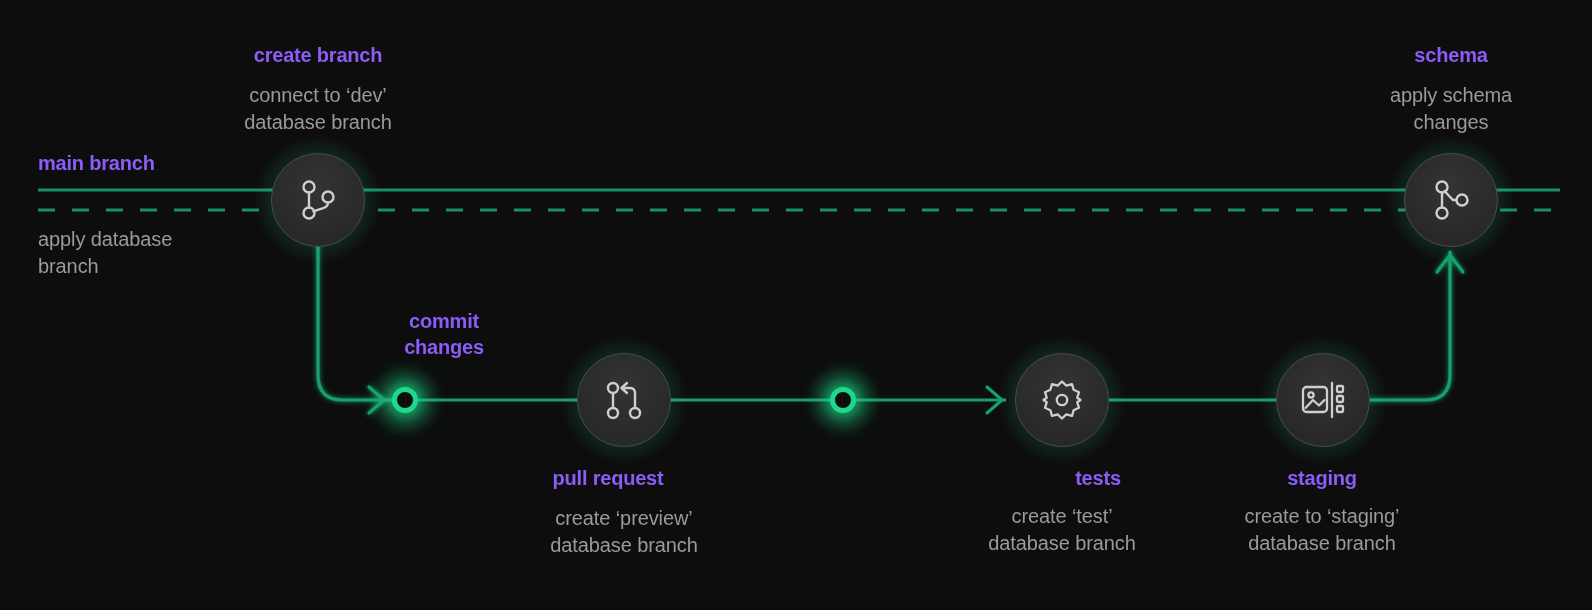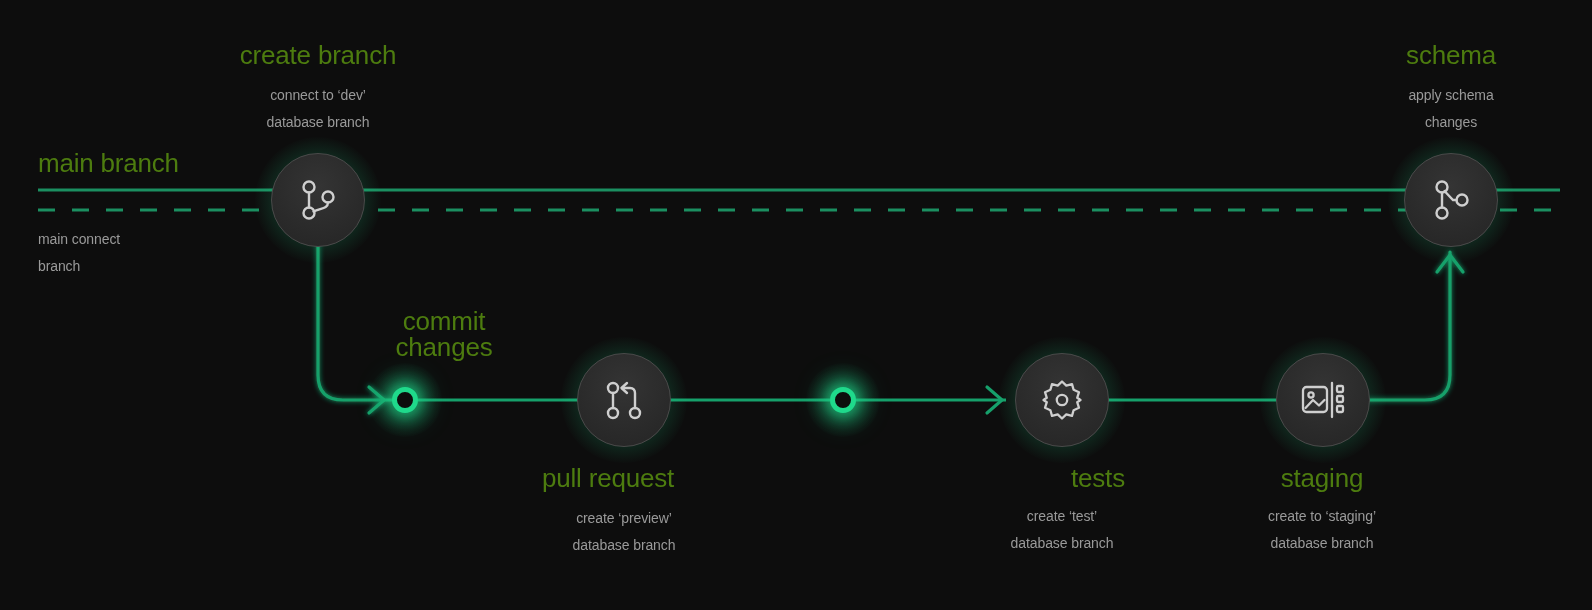--- a/index.html
+++ b/index.html
@@ -7,24 +7,24 @@
     width:1592px;height:610px;position:relative;overflow:hidden;
     font-family:"Liberation Sans","DejaVu Sans",sans-serif;
     background:#0d0d0d;
     -webkit-font-smoothing:antialiased;
   }
   #stage{position:absolute;inset:0;width:1592px;height:610px;}
   svg.wires{position:absolute;left:0;top:0;width:1592px;height:610px;}
 
   .lbl{position:absolute;white-space:nowrap;}
   .title{
-    font-size:26px;font-weight:normal;color:#4d7c0f;letter-spacing:-0.2px;line-height:26px;
+    font-size:20px;font-weight:bold;color:#8b5cf6;letter-spacing:-0.2px;line-height:26px;
   }
   .sub{
-    font-size:14px;font-weight:normal;color:#9a9a9a;line-height:27px;letter-spacing:-0.1px;
+    font-size:20px;font-weight:normal;color:#9a9a9a;line-height:27px;letter-spacing:-0.1px;
   }
   .ctr{text-align:center;transform:translateX(-50%);}
   .lft{text-align:left;}
 
   .node{
     position:absolute;border-radius:50%;
     background:radial-gradient(circle at 50% 35%, #343434 0%, #2b2b2b 55%, #242424 100%);
     border:1px solid #4a4a4a;
     box-sizing:border-box;
     display:flex;align-items:center;justify-content:center;
@@ -100,21 +100,21 @@
 
     <g filter="url(#tinyglow)">
       <path d="M1368 400 L1425 400 Q1450 400 1450 375 L1450 252" fill="none" stroke="#16a06b" stroke-width="3.2" stroke-linecap="round"></path>
       <path d="M1437 272 L1450 255 L1463 272" fill="none" stroke="#16a06b" stroke-width="3.2" stroke-linecap="round" stroke-linejoin="round"></path>
     </g>
   </svg>
 
   <div class="lbl title lft" style="left:38px;top:150px;">main branch</div>
 
   <div class="lbl sub lft" style="left:38px;top:226px;width:240px;white-space:normal;">
-    <span>main connect</span><br>
+    <span>apply database</span><br>
     <span>branch</span>
   </div>
 
   <div class="lbl title ctr" style="left:318px;top:42px;">create branch</div>
   <div class="lbl sub ctr" style="left:318px;top:82px;">
     <span>connect to ‘dev’</span><br>
     <span>database branch</span>
   </div>
   <div class="glow" style="left:255px;top:137px;width:126px;height:126px;"></div>
   <div class="node" style="left:271px;top:153px;width:94px;height:94px;">

